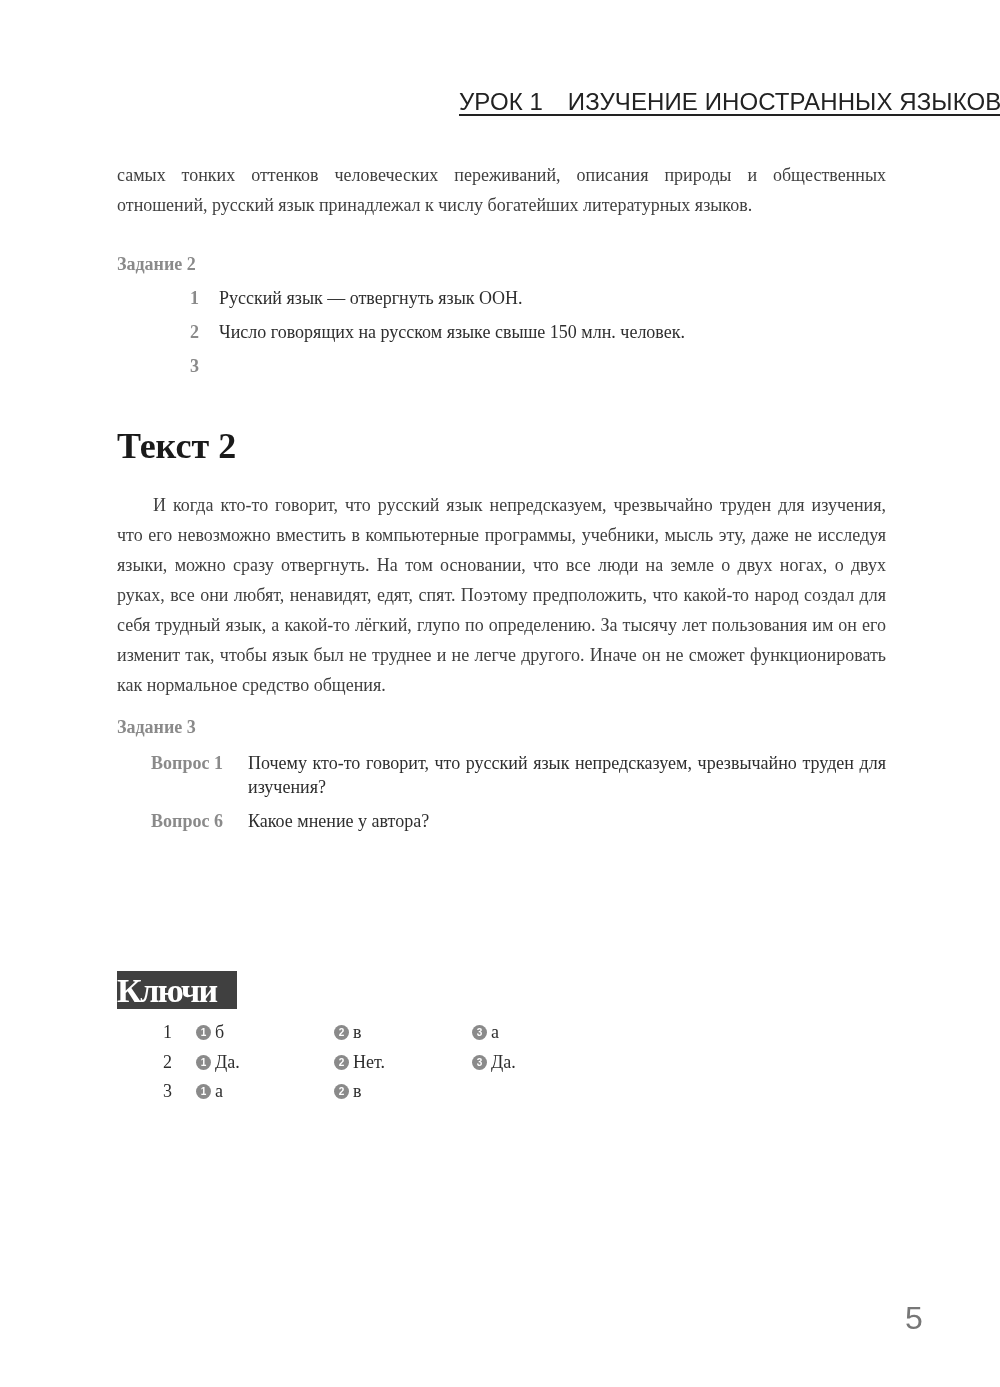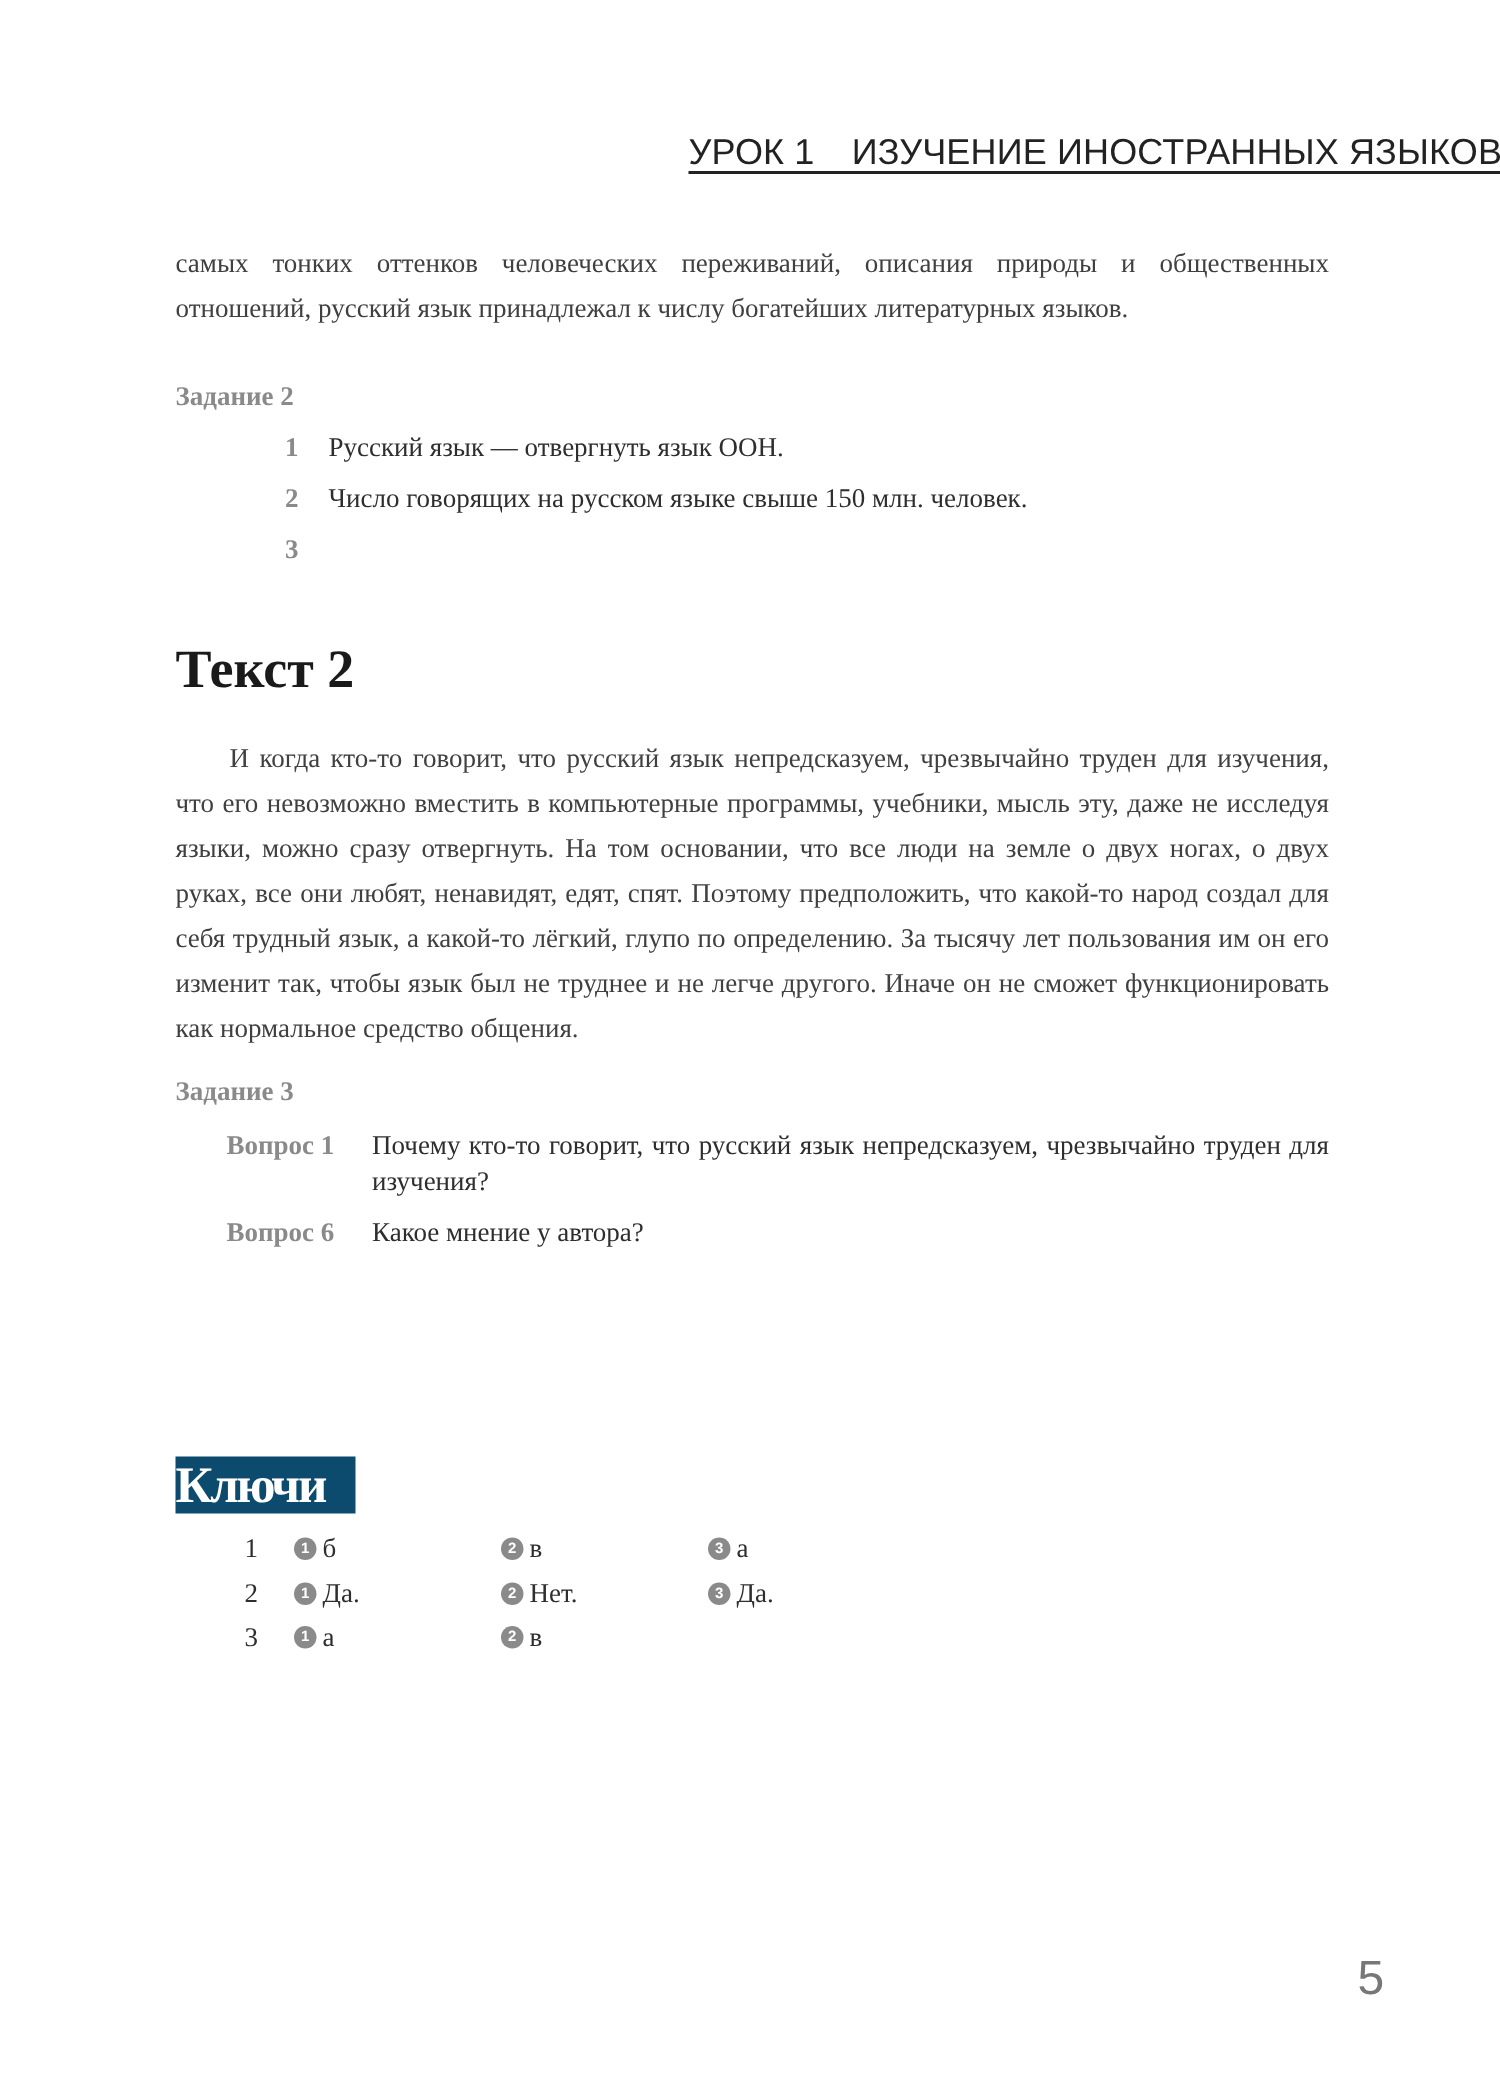--- a/index.html
+++ b/index.html
@@ -96,21 +96,21 @@
     .q-text {
       flex: 1;
       text-align: justify;
     }
     .keys-title {
       position: absolute;
       left: 117px;
       top: 971px;
       width: 120px;
       height: 38px;
-      background: #0c4a6e;
+      background: #404040;
       color: #ffffff;
       font-size: 34px;
       font-weight: bold;
       line-height: 40px;
       letter-spacing: -1.5px;
       padding-left: 0px;
       overflow: hidden;
     }
     .keys-table {
       position: absolute;

